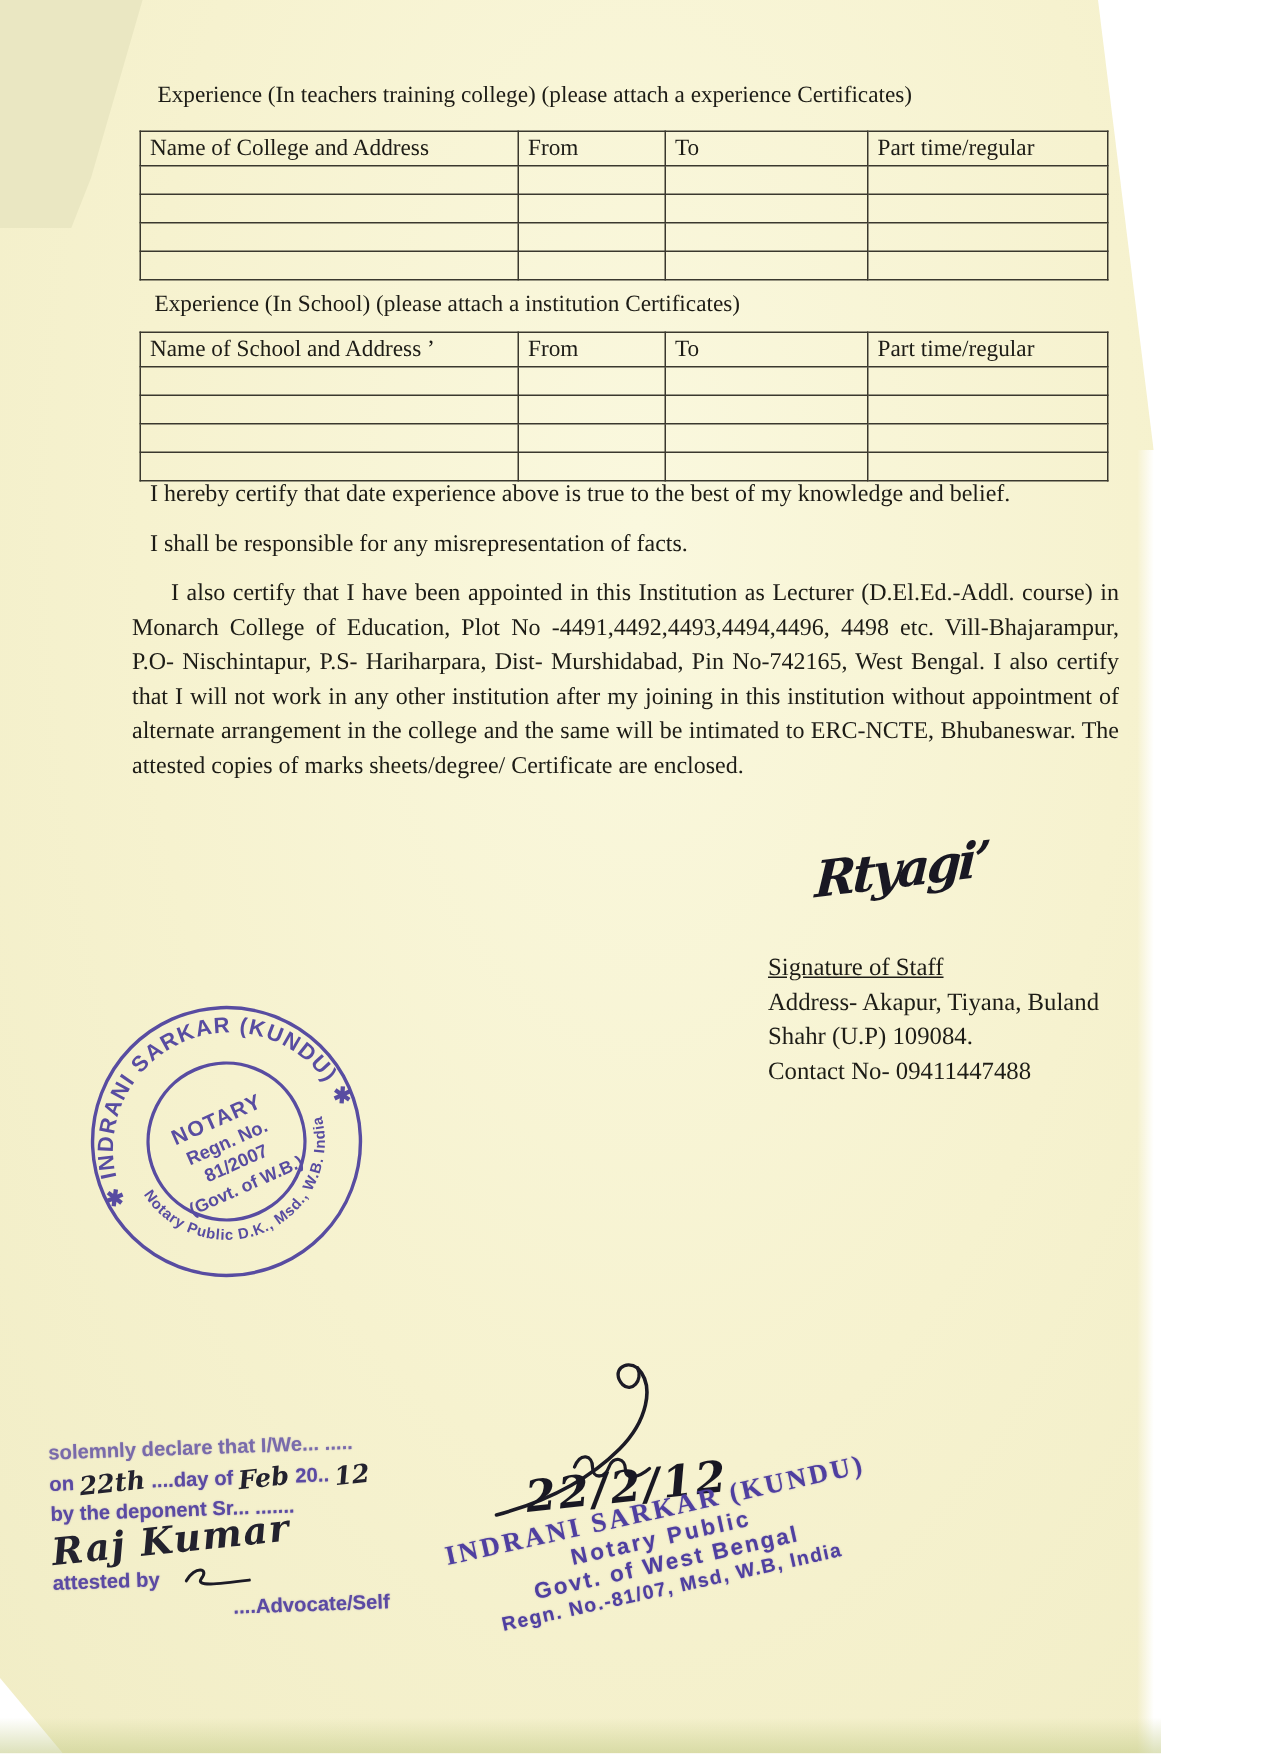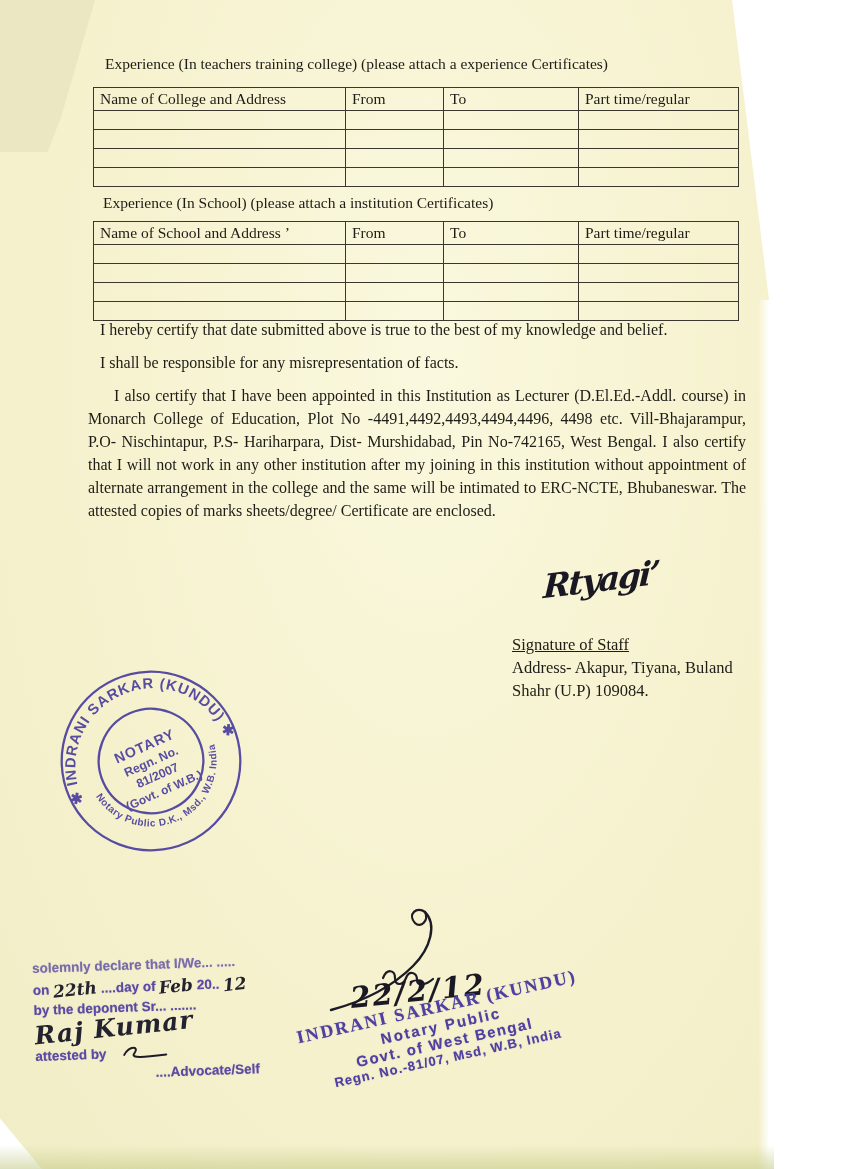--- a/index.html
+++ b/index.html
@@ -152,31 +152,32 @@
         </tr>
     <tr>
           <td></td>
           <td></td>
           <td></td>
           <td></td>
         </tr>
   </tbody>
     </table>
 
-  <div class="abs para" style="left:100px;top:318px;width:650px;">I hereby certify that date submitted above is true to the best of my knowledge and belief.</div>
+  <div class="abs para" style="left:100px;top:318px;width:650px;">I hereby certify that date experience above is true to the best of my knowledge and belief.</div>
   <div class="abs para" style="left:100px;top:351px;width:650px;">I shall be responsible for any misrepresentation of facts.</div>
   <div class="abs para para-justify" style="left:88px;top:384px;width:658px;">I also certify that I have been appointed in this Institution as Lecturer (D.El.Ed.-Addl. course) in Monarch College of Education, Plot No -4491,4492,4493,4494,4496, 4498  etc. Vill-Bhajarampur, P.O- Nischintapur, P.S- Hariharpara, Dist- Murshidabad, Pin No-742165, West Bengal. I also certify that I will not work in any other institution after my joining in this institution without appointment of alternate arrangement in the college and the same will be intimated to ERC-NCTE, Bhubaneswar. The attested copies of marks sheets/degree/ Certificate are enclosed.</div>
 
   <div class="abs" style="left:543px;top:560px;">
     <span class="hand sig-hand">Rtyagi’</span>
   </div>
   <div class="abs sig-block" style="left:512px;top:633px;width:250px;">
     <div class="sig-title">Signature of Staff</div>
     <div>Address- Akapur, Tiyana, Buland</div>
     <div>Shahr (U.P) 109084.</div>
+    <div>Contact No- 09411447488</div>
   </div>
 
   <svg class="abs round-stamp" style="left:56px;top:666px;" width="190" height="190" viewBox="0 0 200 200">
     <defs>
       <path id="arcTop" d="M 18,106 A 82,82 0 0 1 182,106"></path>
       <path id="arcBot" d="M 31,100 A 69,69 0 0 0 169,100"></path>
     </defs>
     <circle class="ring" cx="100" cy="100" r="94"></circle>
     <circle class="ring" cx="100" cy="100" r="55"></circle>
     <text class="arc-top-text" text-anchor="middle">

